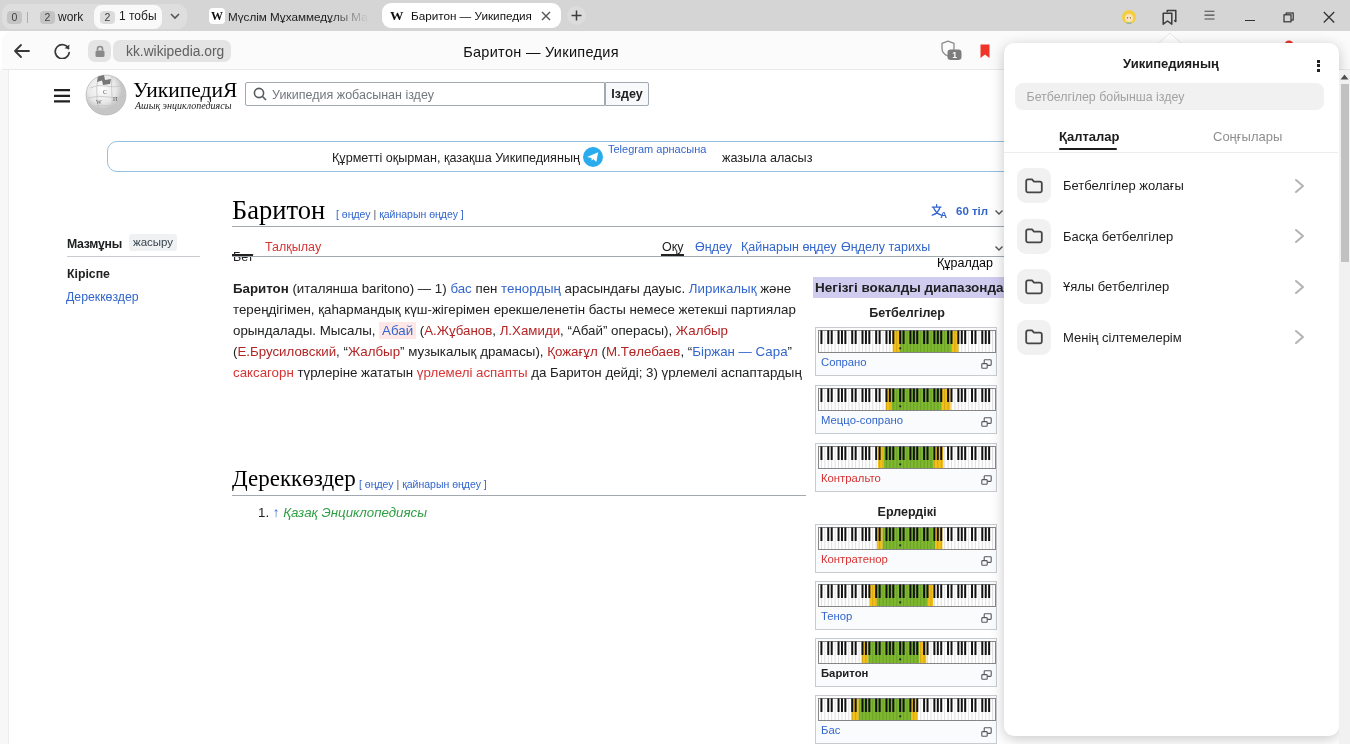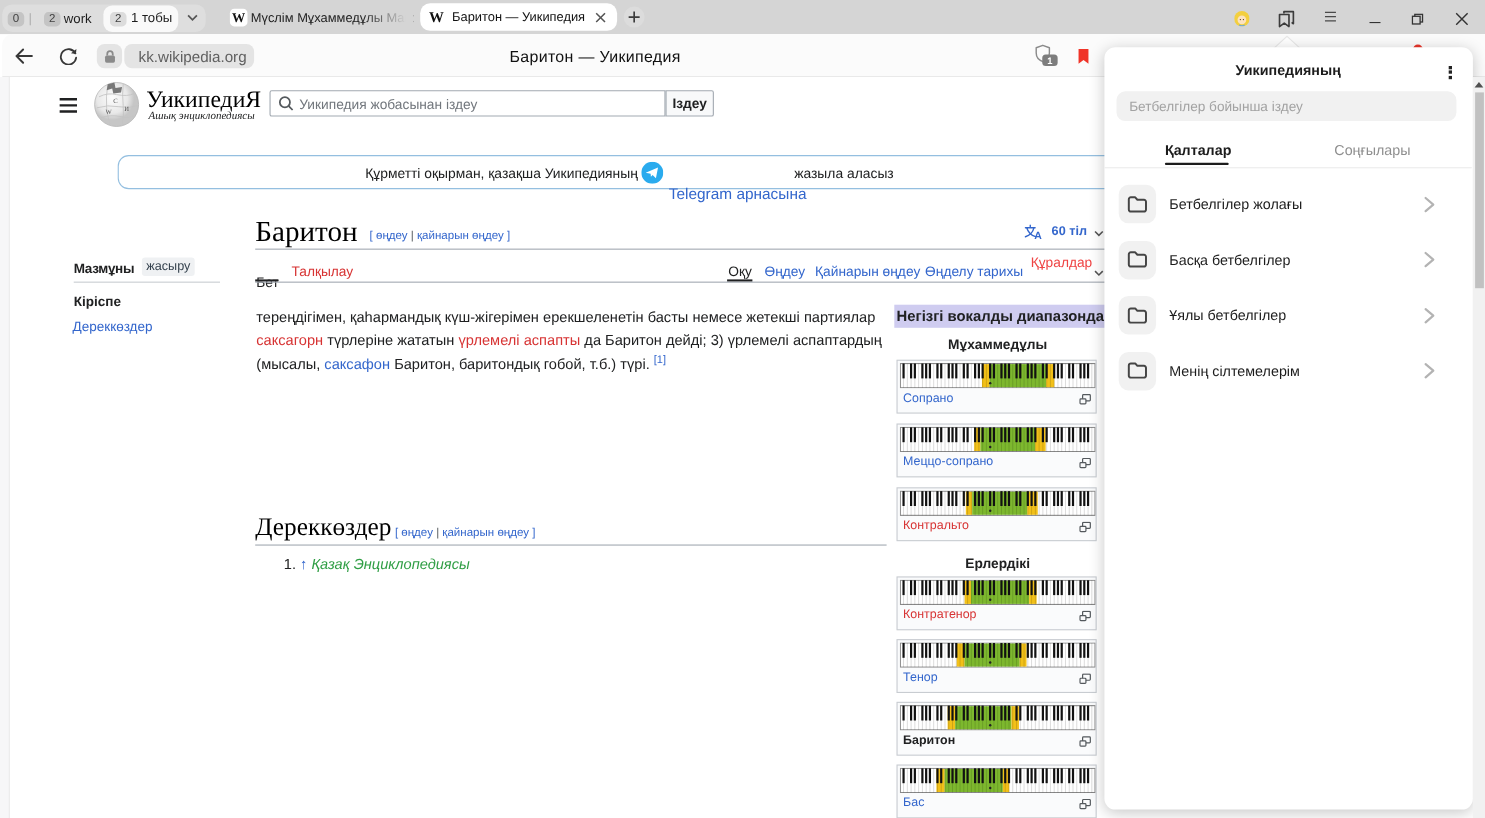--- a/index.html
+++ b/index.html
@@ -162,21 +162,21 @@
   </svg>
 <div class="abs" style="left:272px;top:87.5px;font-size:12.5px;color:#72777d">Уикипедия жобасынан іздеу</div>
 <div class="abs" style="left:605px;top:82px;width:44px;height:24px;border:1px solid #a2a9b1;border-radius:0 2px 2px 0;background:#f8f9fa;text-align:center;line-height:22px;font-size:12.5px;font-weight:bold;color:#202122">Іздеу</div>
 
 <div class="abs" style="left:107px;top:141px;width:930px;height:31px;border:1px solid #94bfe0;border-radius:10px;background:#fff"></div>
 <div class="abs" style="left:332px;top:150.5px;font-size:12.6px;color:#202122">Құрметті оқырман, қазақша Уикипедияның</div>
 <svg class="abs" style="left:582.5px;top:147px" width="20" height="20">
     <circle cx="10" cy="10" r="10" fill="#2aabee"></circle>
     <path d="M4 10 L15.2 5.2 L13.3 15 L10.3 12 L8.7 13.7 L8.5 10.9 Z" fill="#fff"></path>
   </svg>
-<div class="abs" style="left:608px;top:168px;font-size:14px;color:#3366cc">Telegram арнасына</div>
+<div class="abs" style="left:608px;top:143px;font-size:11px;color:#3366cc">Telegram арнасына</div>
 <div class="abs" style="left:722px;top:150.5px;font-size:12.6px;color:#202122">жазыла аласыз</div>
 
 <div class="abs" style="left:67px;top:237px;font-size:12.3px;letter-spacing:-0.3px;font-weight:bold;color:#202122">Мазмұны</div>
 <div class="abs" style="left:129px;top:234px;width:48px;height:17px;background:#eff1f3;border-radius:3px;text-align:center;font-size:11.5px;color:#36434f;line-height:17px">жасыру</div>
 <div class="abs" style="left:67px;top:255.5px;width:133px;height:1px;background:#c8ccd1"></div>
 <div class="abs" style="left:67px;top:267px;font-size:12.3px;font-weight:bold;color:#202122">Кіріспе</div>
 <div class="abs" style="left:66px;top:290px;font-size:12.3px;color:#3366cc">Дереккөздер</div>
 
 <div class="abs" style="left:232px;top:196.5px;font-family:'Liberation Serif',serif;font-size:26.5px;line-height:27px;letter-spacing:0px;color:#000">Баритон</div>
 <div class="abs" style="left:336px;top:208px;font-size:10.5px;color:#54595d"><span class="bl">[ өңдеу</span> | <span class="bl">қайнарын өңдеу ]</span></div>
@@ -191,40 +191,42 @@
 <div class="abs" style="left:232px;top:226px;width:774px;height:1px;background:#a2a9b1"></div>
 
 <div class="abs" style="left:233px;top:250px;font-size:12.5px;color:#202122">Бет</div>
 <div class="abs" style="left:265px;top:240px;font-size:12.5px;color:#d73333">Талқылау</div>
 <div class="abs" style="left:232px;top:253.5px;width:21px;height:2.5px;background:#202122"></div>
 <div class="abs" style="left:662px;top:240px;font-size:12.5px;color:#202122">Оқу</div>
 <div class="abs" style="left:661px;top:253.5px;width:23px;height:2.5px;background:#202122"></div>
 <div class="abs" style="left:695px;top:240px;font-size:12.5px;color:#3366cc">Өңдеу</div>
 <div class="abs" style="left:741px;top:240px;font-size:12.5px;color:#3366cc">Қайнарын өңдеу</div>
 <div class="abs" style="left:841px;top:240px;font-size:12.5px;color:#3366cc">Өңделу тарихы</div>
-<div class="abs" style="left:937px;top:232px;font-size:12.5px;color:#ef4444">Құралдар</div>
+<div class="abs" style="left:937px;top:256px;font-size:12.5px;color:#000000">Құралдар</div>
 <svg class="abs" style="left:994px;top:245px" width="10" height="7">
     <path d="M1.5 1.5 L5 5 L8.5 1.5" stroke="#555" stroke-width="1.4" fill="none"></path>
   </svg>
 <div class="abs" style="left:232px;top:255.5px;width:774px;height:1px;background:#a2a9b1"></div>
 
 <div class="abs" style="left:233px;top:278px;font-size:13.3px;line-height:21px;color:#202122;white-space:nowrap">
+<div><b>Баритон</b> (италянша baritono) — 1) <span class="bl">бас</span> пен <span class="bl">тенордың</span> арасындағы дауыс. <span class="bl">Лирикалық</span> және</div>
 <div>тереңдігімен, қаһармандық күш-жігерімен ерекшеленетін басты немесе жетекші партиялар</div>
+<div>орындалады. Мысалы, <span class="bl" style="background:#fee7e6;padding:1px 3px">Абай</span> (<span class="dr">А.Жұбанов</span>, <span class="dr">Л.Хамиди</span>, “Абай” операсы), <span class="dr">Жалбыр</span></div>
+<div>(<span class="dr">Е.Брусиловский</span>, “<span class="dr">Жалбыр</span>” музыкалық драмасы), <span class="dr">Қожағұл</span> (<span class="dr">М.Төлебаев</span>, “<span class="bl">Біржан — Сара</span>”</div>
 <div><span class="rd">саксагорн</span> түрлеріне жататын <span class="rd">үрлемелі аспапты</span> да Баритон дейді; 3) үрлемелі аспаптардың</div>
-<div>(мысалы, <span class="bl">саксафон</span> Баритон, баритондық гобой, т.б.) түрі. <sup><span class="bl">[1]</span></sup></div>
 </div>
 
 <div class="abs" style="left:232px;top:466.6px;font-family:'Liberation Serif',serif;font-size:23px;line-height:24px;letter-spacing:0px;color:#000">Дереккөздер</div>
 <div class="abs" style="left:359px;top:477.5px;font-size:10.5px;color:#54595d"><span class="bl">[ өңдеу</span> | <span class="bl">қайнарын өңдеу ]</span></div>
 <div class="abs" style="left:232px;top:495px;width:574px;height:1px;background:#a2a9b1"></div>
 <div class="abs" style="left:258px;top:505px;font-size:13.3px;color:#202122">1. <span class="bl">↑</span> <i style="color:#2f9e44">Қазақ Энциклопедиясы</i></div>
 
 <div class="abs" style="left:813px;top:277px;width:192px;height:21px;background:#cfccf0"></div>
 <div class="abs" style="left:815px;top:280px;width:190px;overflow:hidden;font-size:13.5px;font-weight:bold;color:#202122;white-space:nowrap">Негізгі вокалды диапазондар</div>
-<div class="abs" style="left:815px;top:306px;width:184px;text-align:center;font-size:12.5px;font-weight:bold;color:#202122">Мұхаммедұлы</div>
+<div class="abs" style="left:815px;top:306px;width:184px;text-align:center;font-size:12.5px;font-weight:bold;color:#202122">Бетбелгілер</div>
 <div class="abs" style="left:815px;top:505px;width:184px;text-align:center;font-size:12.5px;font-weight:bold;color:#202122">Ерлердікі</div>
 
 <div style="position:absolute;left:815px;top:327px;width:182px;height:49px;border:1px solid #c8ccd1;background:#fafbfc">
 <div style="margin:2px">
       <svg width="178" height="23" style="display:block">
         <rect x="0.5" y="0.5" width="177" height="22" fill="#fff" stroke="#888" stroke-width="1"></rect>
         <rect x="74.7" y="1" width="6.9" height="21" fill="#f2c018"></rect>
         <rect x="81.6" y="1" width="51.4" height="21" fill="#7db82e"></rect>
         <rect x="133.0" y="1" width="7.5" height="21" fill="#f2c018"></rect>
         <use href="#bk"></use>

